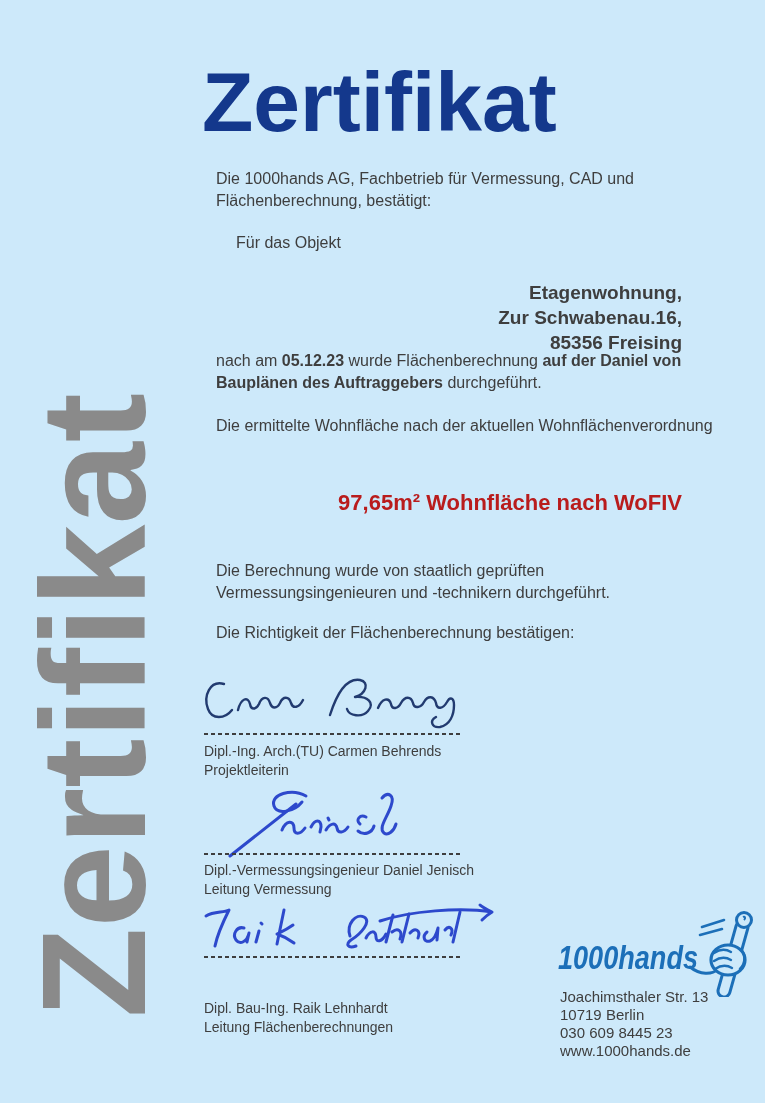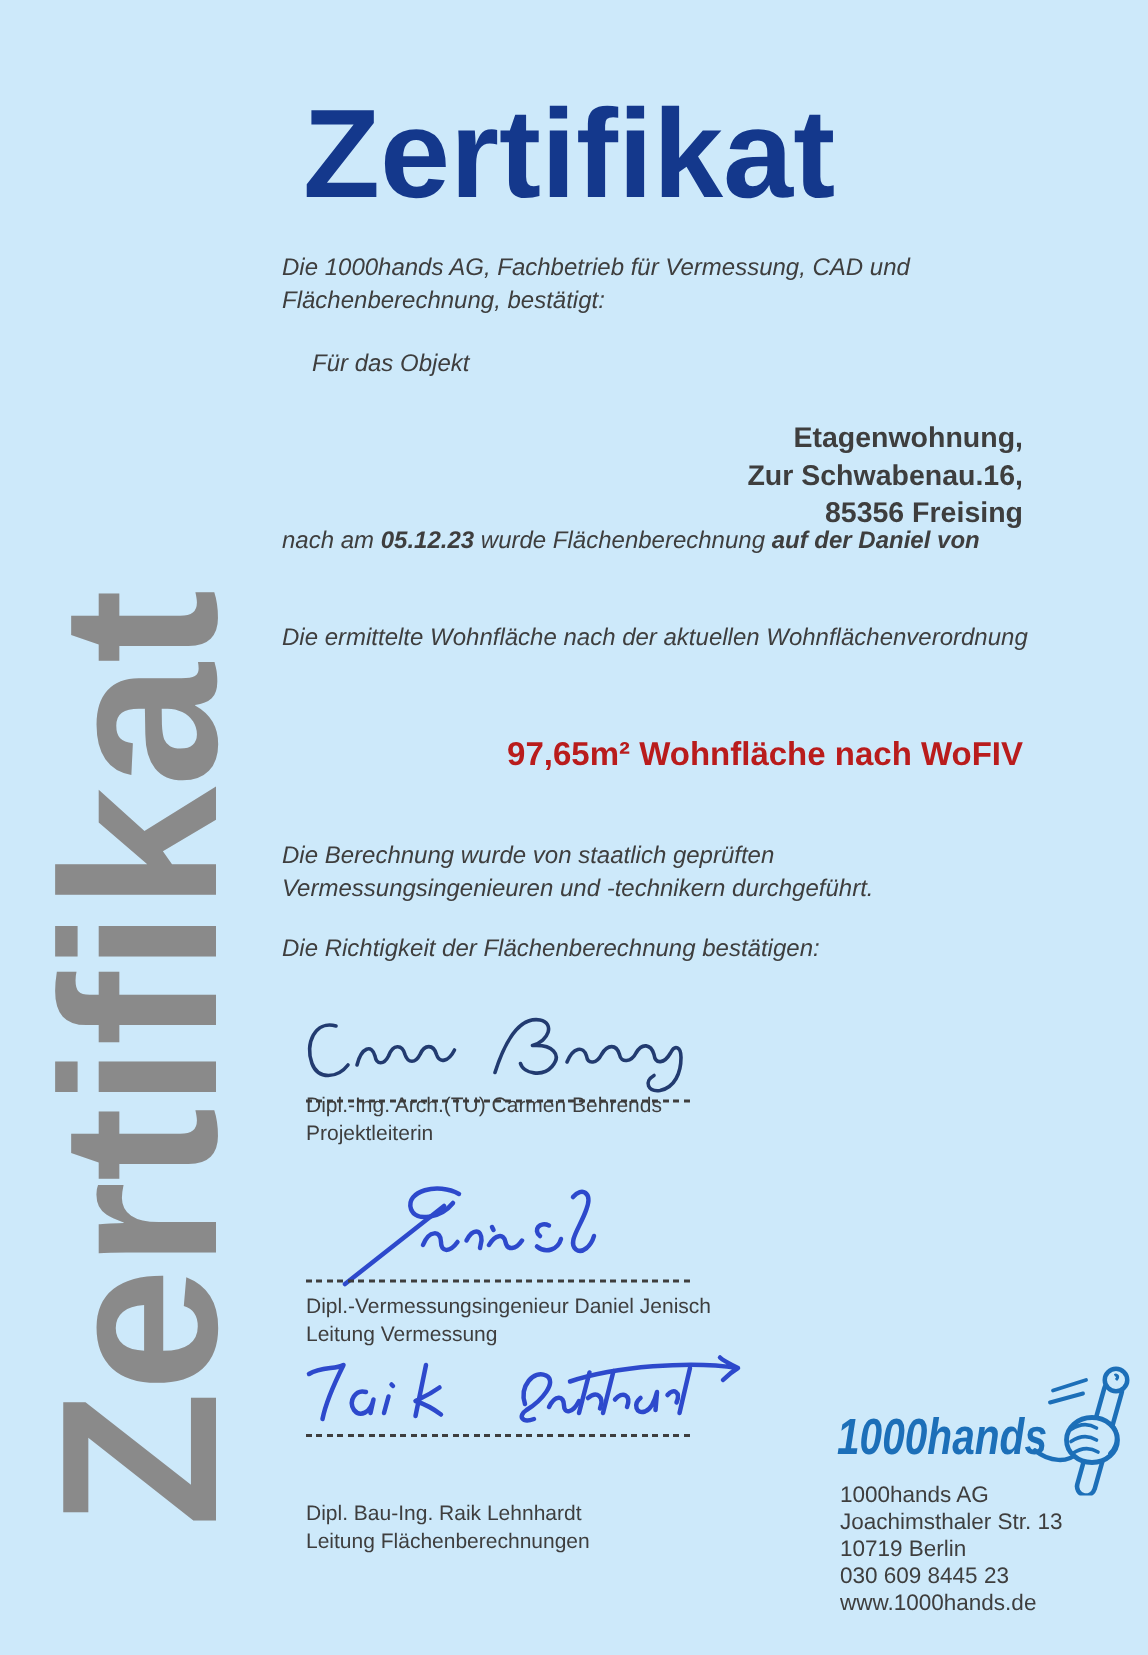--- a/index.html
+++ b/index.html
@@ -27,21 +27,21 @@
   }
   
   .main-title{
     left:202px;top:60px;
     font-size:84px;
     font-weight:bold;
     letter-spacing:0px;
     line-height:1;
     color:#14388c;
   }
-  .col{left:188px;width:531px;font-style:italic;}
+  .col{left:216px;width:531px;}
   .body-text{
     font-size:16px;
     line-height:22px;
     color:#3e3e3e;
   }
   .center-col{left:204px;width:478px;text-align:right;}
   .addr-block{
     font-size:19px;
     line-height:25px;
     font-weight:bold;
@@ -86,20 +86,21 @@
 <div class="abs col body-text" style="top:232px;margin-left:20px;">Für das Objekt</div>
 
 <div class="abs center-col addr-block" style="top:280px;">
   <div>Etagenwohnung,</div>
   <div>Zur Schwabenau.16,</div>
   <div>85356 Freising</div>
 </div>
 
 <div class="abs col body-text" style="top:350px;">
   <div><span>nach am </span><b>05.12.23</b><span> wurde Flächenberechnung </span><b>auf der Daniel von</b></div>
+  <div><b>Bauplänen des Auftraggebers</b><span> durchgeführt.</span></div>
 </div>
 
 <div class="abs col body-text" style="top:415px;">
   <div>Die ermittelte Wohnfläche nach der aktuellen Wohnflächenverordnung</div>
 </div>
 
 <div class="abs center-col area-line" style="top:490px;">97,65m² Wohnfläche nach WoFIV</div>
 
 <div class="abs col body-text" style="top:560px;">
   <div>Die Berechnung wurde von staatlich geprüften</div>
@@ -111,21 +112,21 @@
   <svg width="270" height="62" viewBox="0 0 270 62">
     <g stroke="#223b70" stroke-width="2.4" fill="none" stroke-linecap="round" stroke-linejoin="round">
       <path d="M24,14 C10,10 3,26 8,39 C12,50 25,49 32,40"></path>
       <path d="M38,40 C41,28 48,26 50,34 C51,40 56,40 59,34 C62,26 68,26 70,33 C72,39 77,39 80,33 C83,26 89,26 91,33 C93,39 99,38 103,30"></path>
       <path d="M130,45 C138,20 148,8 160,10 C170,12 166,24 155,27 C168,26 175,33 168,41 C162,48 149,46 147,39"></path>
       <path d="M178,38 C182,28 189,27 191,34 C192,40 198,39 201,33 C205,26 211,26 213,33 C214,39 221,38 224,32 C228,25 234,26 236,33 C237,40 243,39 247,32 C250,26 254,28 254,35 C254,45 250,55 240,57 C232,58 229,51 236,47"></path>
     </g>
   </svg>
 </div>
 <div class="abs dash-line" style="top:733px;"></div>
-<div class="abs sig-label" style="top:727px;">
+<div class="abs sig-label" style="top:742px;">
   <div>Dipl.-Ing. Arch.(TU) Carmen Behrends</div>
   <div>Projektleiterin</div>
 </div>
 
 <div class="abs" style="left:212px;top:786px;">
   <svg width="200" height="72" viewBox="0 0 200 72">
     <g stroke="#2d49cc" stroke-width="3" fill="none" stroke-linecap="round" stroke-linejoin="round">
       <path d="M94,10 C80,2 58,8 62,20 C65,29 82,26 90,16"></path>
       <path d="M84,18 L18,70"></path>
       <path d="M70,44 C74,34 82,34 82,42 C82,49 88,49 93,42"></path>
@@ -182,18 +183,17 @@
     <circle cx="188" cy="15" r="7.5" fill="#cde9fa" stroke="#1c6fb8" stroke-width="3"></circle>
     <path d="M188,15 C190,13 189,11 187,12" stroke="#1c6fb8" stroke-width="2" fill="none"></path>
 
     <ellipse cx="172" cy="55" rx="17" ry="15" fill="#cde9fa" stroke="#1c6fb8" stroke-width="3.2"></ellipse>
     <path d="M158,48 C164,44 170,44 175,47 M158,56 C164,52 170,52 175,55 M159,64 C165,60 171,60 176,63" stroke="#1c6fb8" stroke-width="2.4" fill="none" stroke-linecap="round"></path>
     <path d="M184,44 C190,48 190,58 184,64" stroke="#1c6fb8" stroke-width="2.6" fill="none" stroke-linecap="round"></path>
   </svg>
 </div>
 
 <div class="abs footer-address">
-  <div>1000hands AG</div>
   <div>Joachimsthaler Str. 13</div>
   <div>10719 Berlin</div>
   <div>030 609 8445 23</div>
   <div>www.1000hands.de</div>
 </div>
 
 </body></html>

